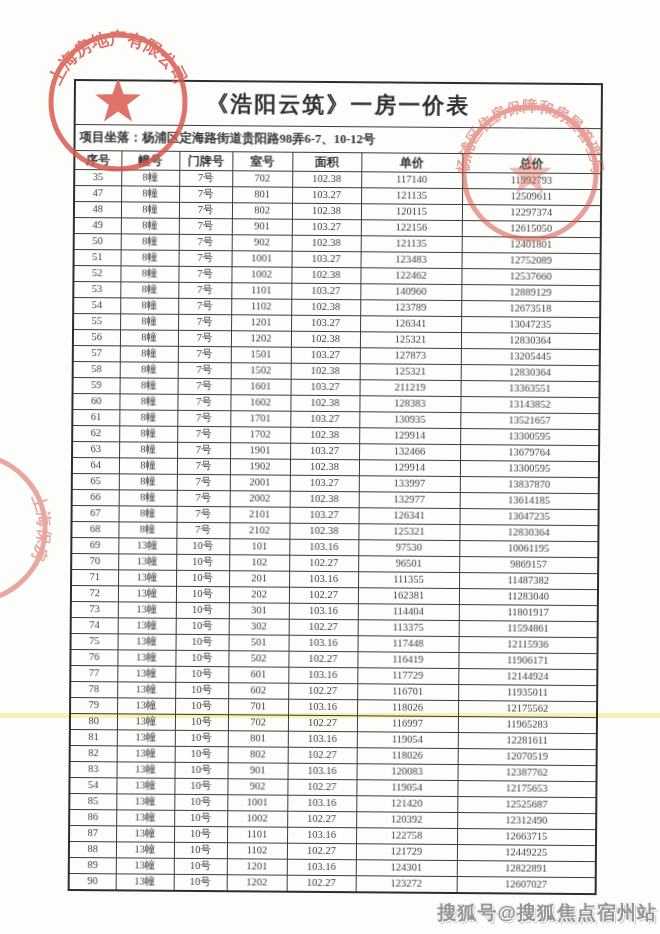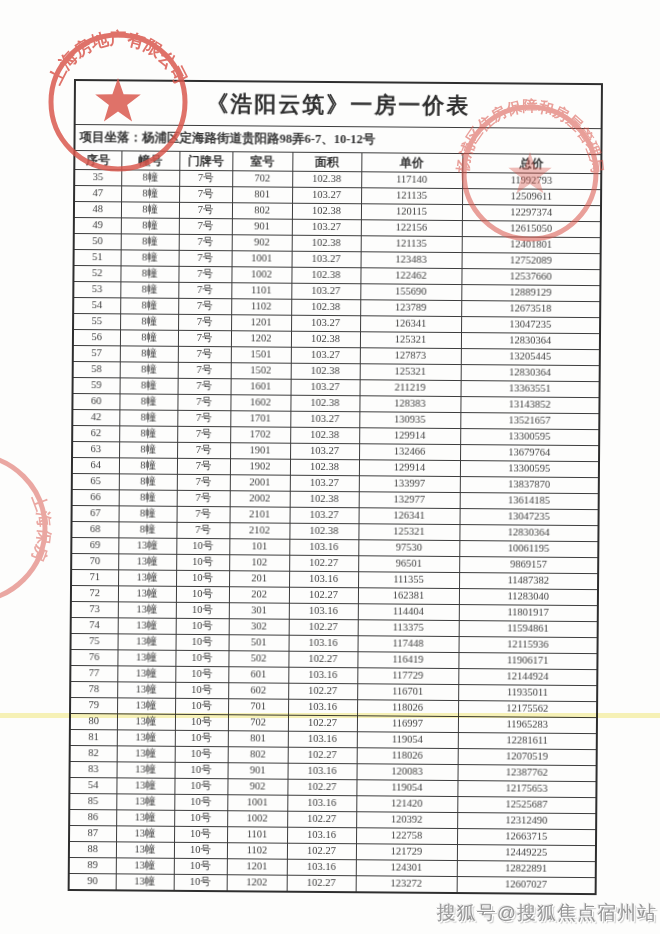--- a/index.html
+++ b/index.html
@@ -82,21 +82,21 @@
     mix-blend-mode: multiply;
     z-index: 4;
   }
   
   .watermark {
     position: absolute;
     right: 3px; top: 900px;
     z-index: 2;
     font-family: "Liberation Sans", sans-serif;
     font-size: 19px;
-    font-weight: normal;
+    font-weight: bold;
     letter-spacing: 1px;
     color: #969696;
     text-shadow: 1px 1px 0 #ffffff, 2px 2px 1px #c9c9c9, -1px -1px 0 #e8e8e8;
   }
 </style>
 </head>
 <body>
 
 <div class="canvas">
 
@@ -191,21 +191,21 @@
             <td>102.38</td>
             <td>122462</td>
             <td>12537660</td>
           </tr>
           <tr class="data-row">
             <td>53</td>
             <td>8幢</td>
             <td>7号</td>
             <td>1101</td>
             <td>103.27</td>
-            <td>155690</td>
+            <td>140960</td>
             <td>12889129</td>
           </tr>
           <tr class="data-row">
             <td>54</td>
             <td>8幢</td>
             <td>7号</td>
             <td>1102</td>
             <td>102.38</td>
             <td>123789</td>
             <td>12673518</td>
@@ -258,21 +258,21 @@
           <tr class="data-row">
             <td>60</td>
             <td>8幢</td>
             <td>7号</td>
             <td>1602</td>
             <td>102.38</td>
             <td>128383</td>
             <td>13143852</td>
           </tr>
           <tr class="data-row">
-            <td>42</td>
+            <td>61</td>
             <td>8幢</td>
             <td>7号</td>
             <td>1701</td>
             <td>103.27</td>
             <td>130935</td>
             <td>13521657</td>
           </tr>
           <tr class="data-row">
             <td>62</td>
             <td>8幢</td>

